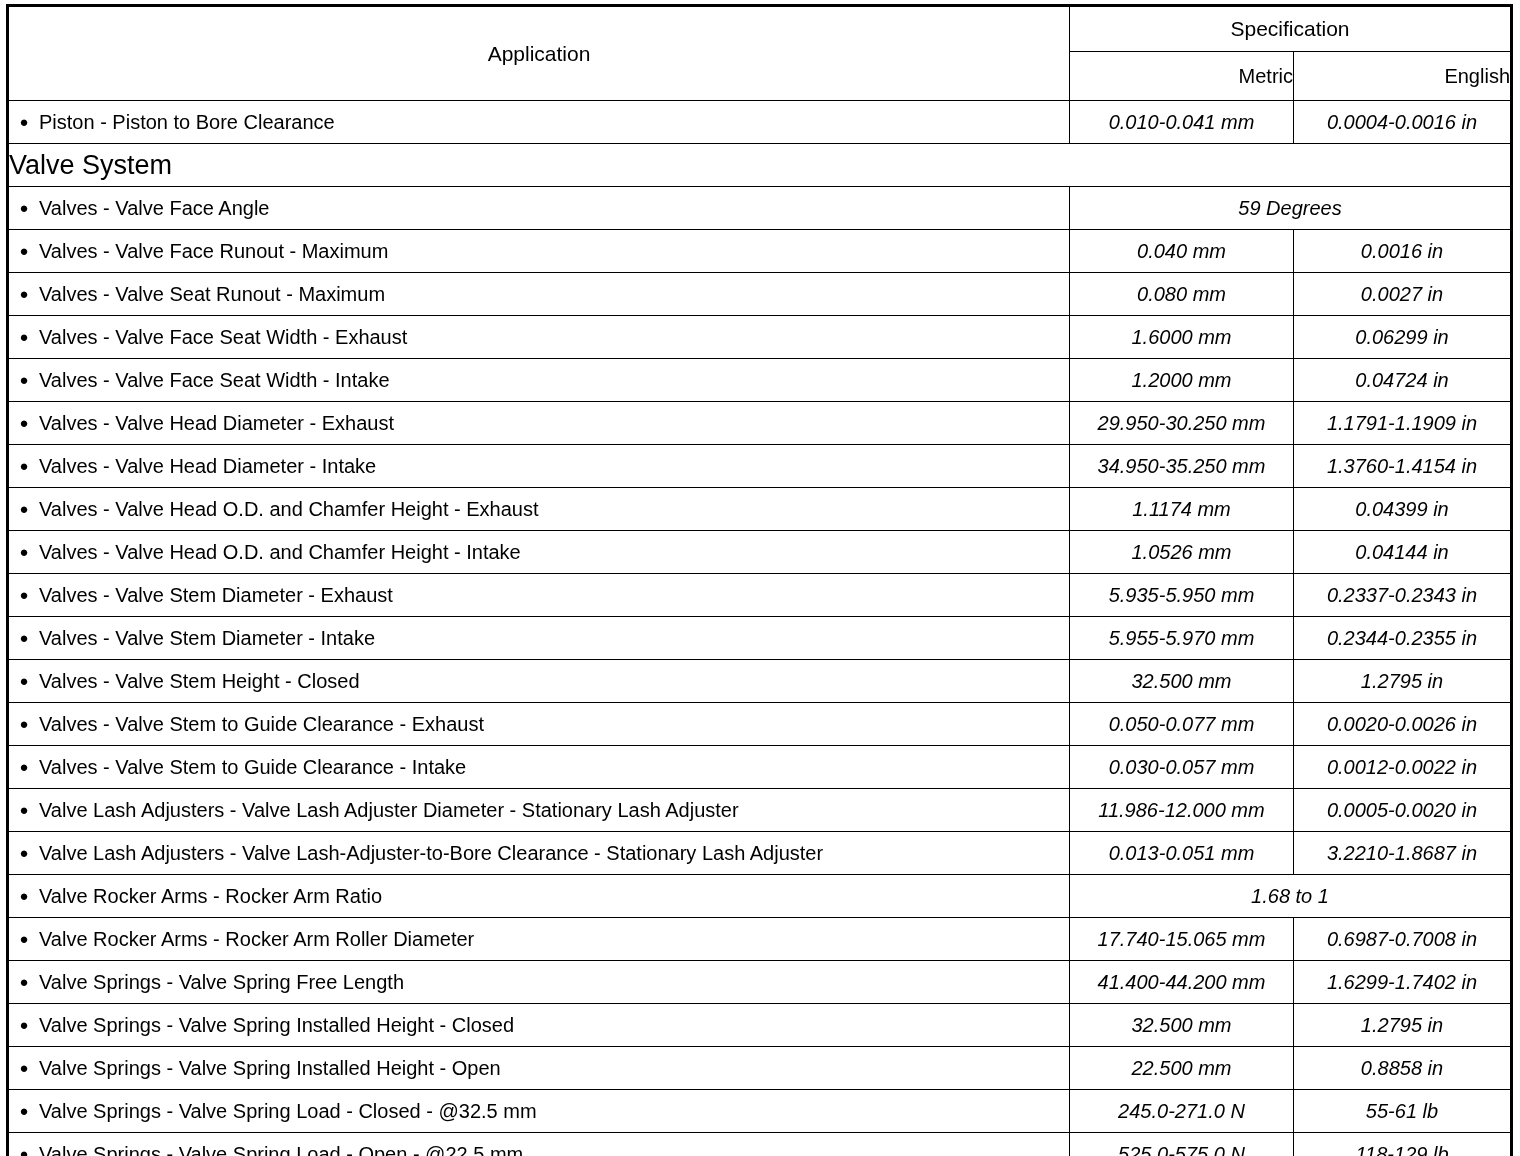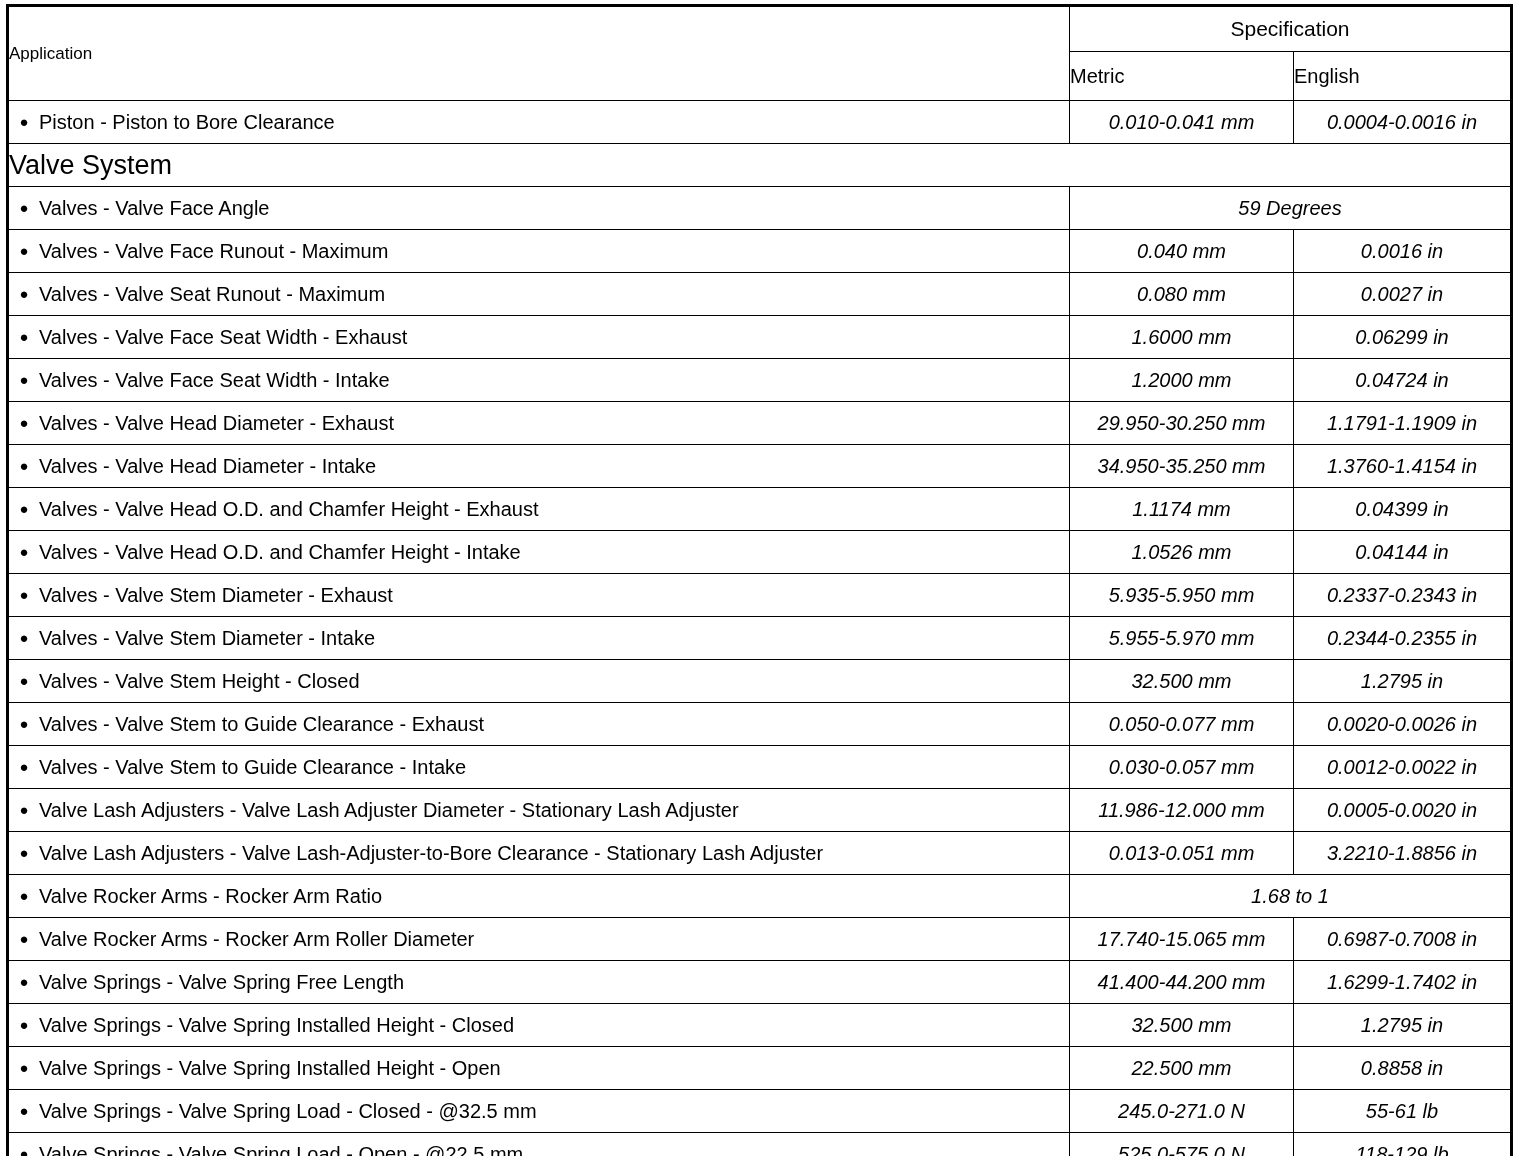--- a/index.html
+++ b/index.html
@@ -31,33 +31,33 @@
     padding: 0;
     font-weight: normal;
     vertical-align: middle;
   }
   
   col.c-app { width: 1062px; }
   col.c-metric { width: 224px; }
   col.c-english { width: 218px; }
 
   .hdr-app {
-    text-align: left;
-    font-size: 17px;
+    text-align: center;
+    font-size: 21px;
     font-weight: bold;
     height: 92px;
   }
   .hdr-spec {
     text-align: center;
     font-size: 21px;
     font-weight: bold;
     height: 44px;
   }
   .hdr-sub {
-    text-align: left;
+    text-align: right;
     font-size: 20px;
     font-weight: bold;
     height: 48px;
   }
   .row-app {
     font-size: 20px;
     height: 42px;
     padding-left: 10px;
     white-space: nowrap;
     overflow: hidden;
@@ -185,21 +185,21 @@
           <td class="row-val">0.0012-0.0022 in</td>
         </tr>
         <tr>
           <td class="row-app"><span class="bullet">●</span><span>Valve Lash Adjusters - Valve Lash Adjuster Diameter - Stationary Lash Adjuster</span></td>
           <td class="row-val">11.986-12.000 mm</td>
           <td class="row-val">0.0005-0.0020 in</td>
         </tr>
         <tr>
           <td class="row-app"><span class="bullet">●</span><span>Valve Lash Adjusters - Valve Lash-Adjuster-to-Bore Clearance - Stationary Lash Adjuster</span></td>
           <td class="row-val">0.013-0.051 mm</td>
-          <td class="row-val">3.2210-1.8856 in</td>
+          <td class="row-val">3.2210-1.8687 in</td>
         </tr>
         <tr>
           <td class="row-app"><span class="bullet">●</span><span>Valve Rocker Arms - Rocker Arm Ratio</span></td>
           <td class="row-val span-val" colspan="2">1.68 to 1</td>
         </tr>
         <tr>
           <td class="row-app"><span class="bullet">●</span><span>Valve Rocker Arms - Rocker Arm Roller Diameter</span></td>
           <td class="row-val">17.740-15.065 mm</td>
           <td class="row-val">0.6987-0.7008 in</td>
         </tr>

